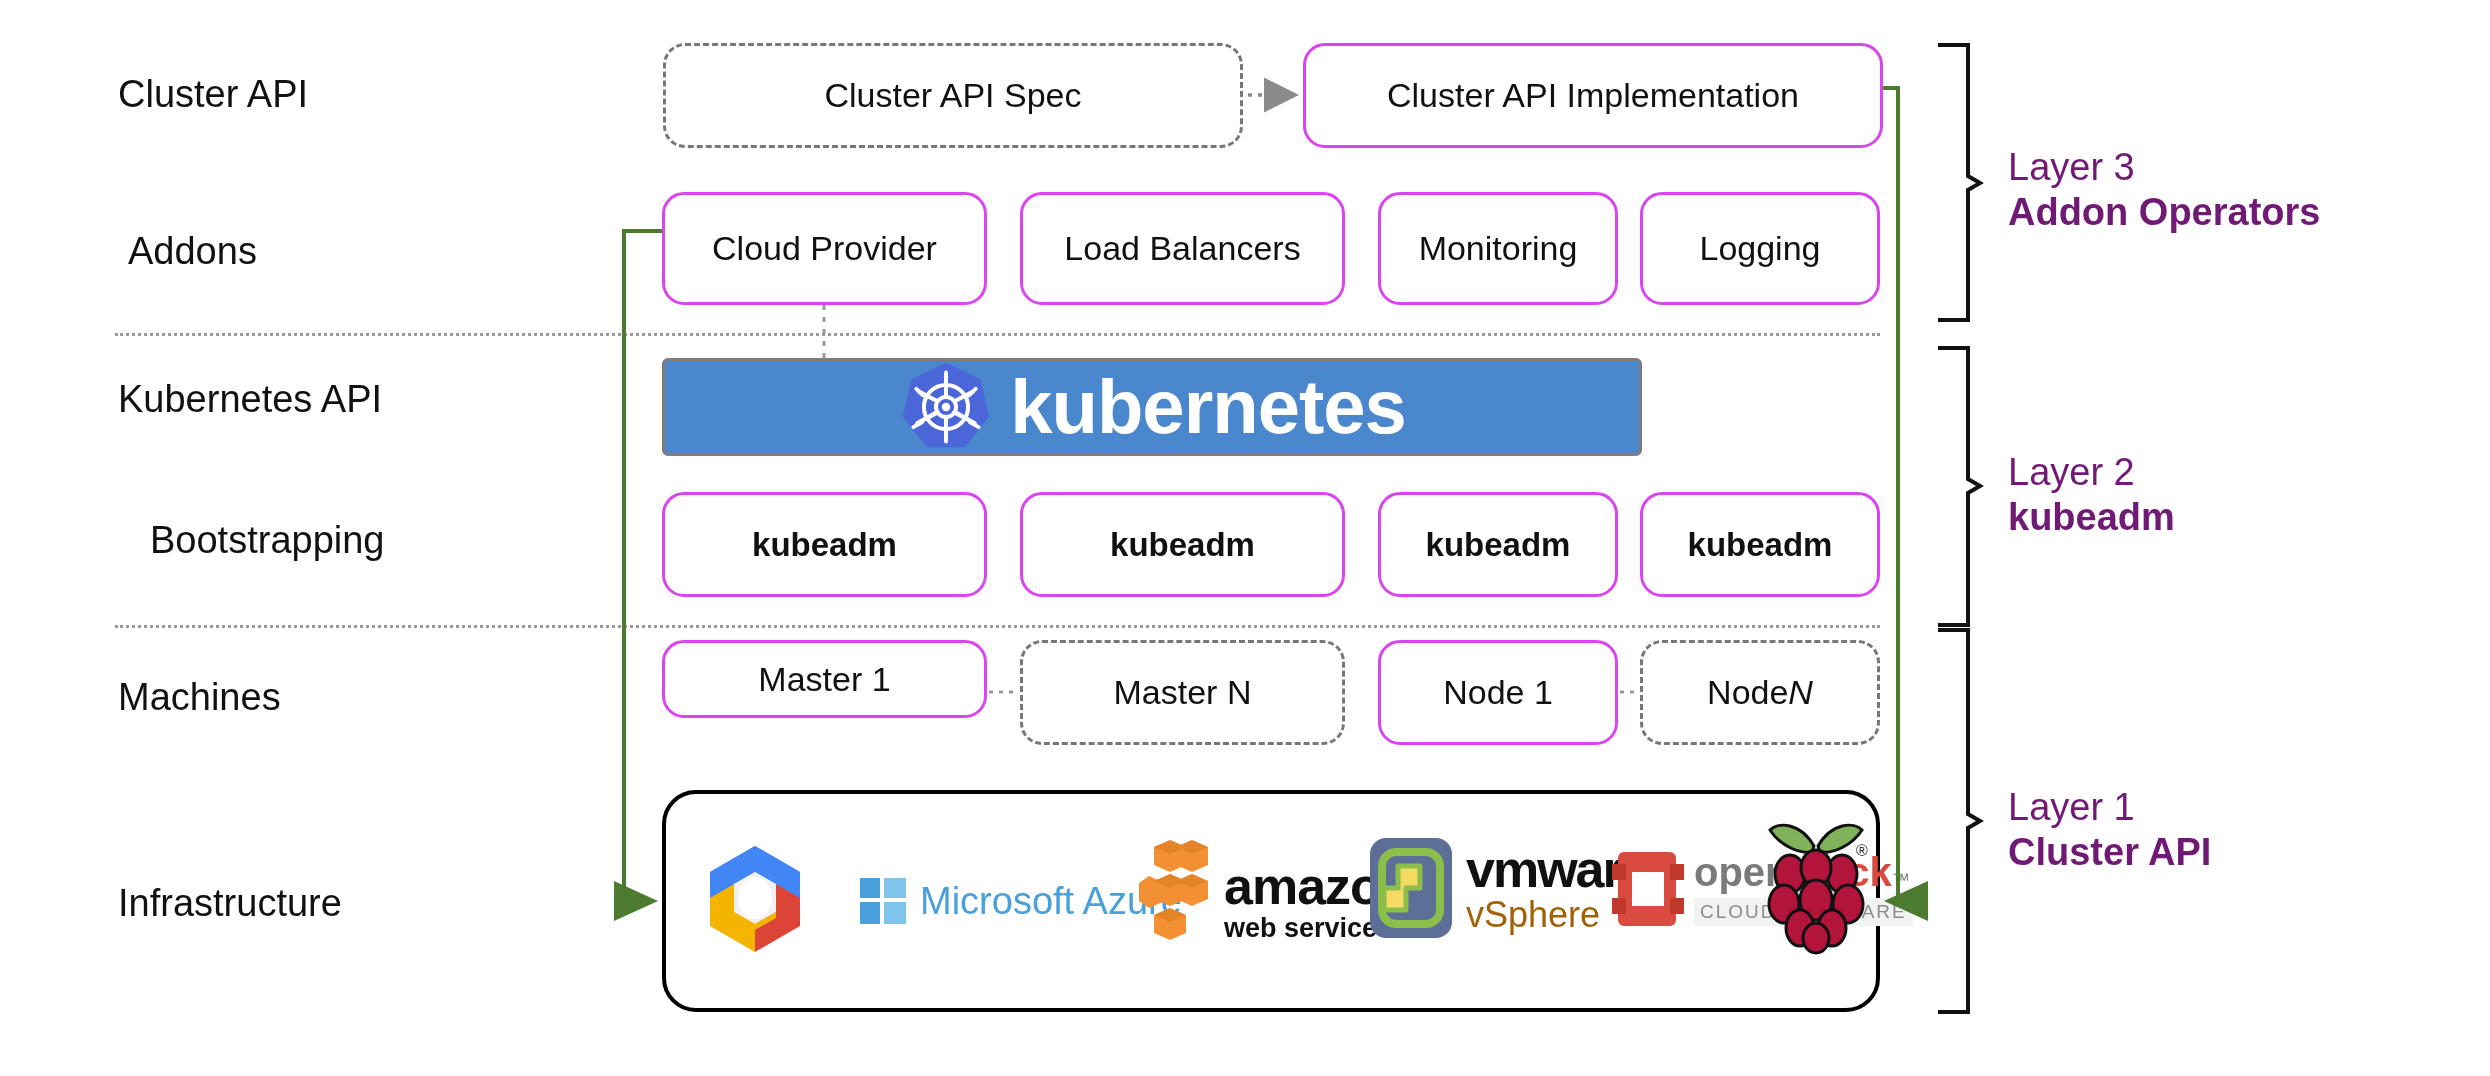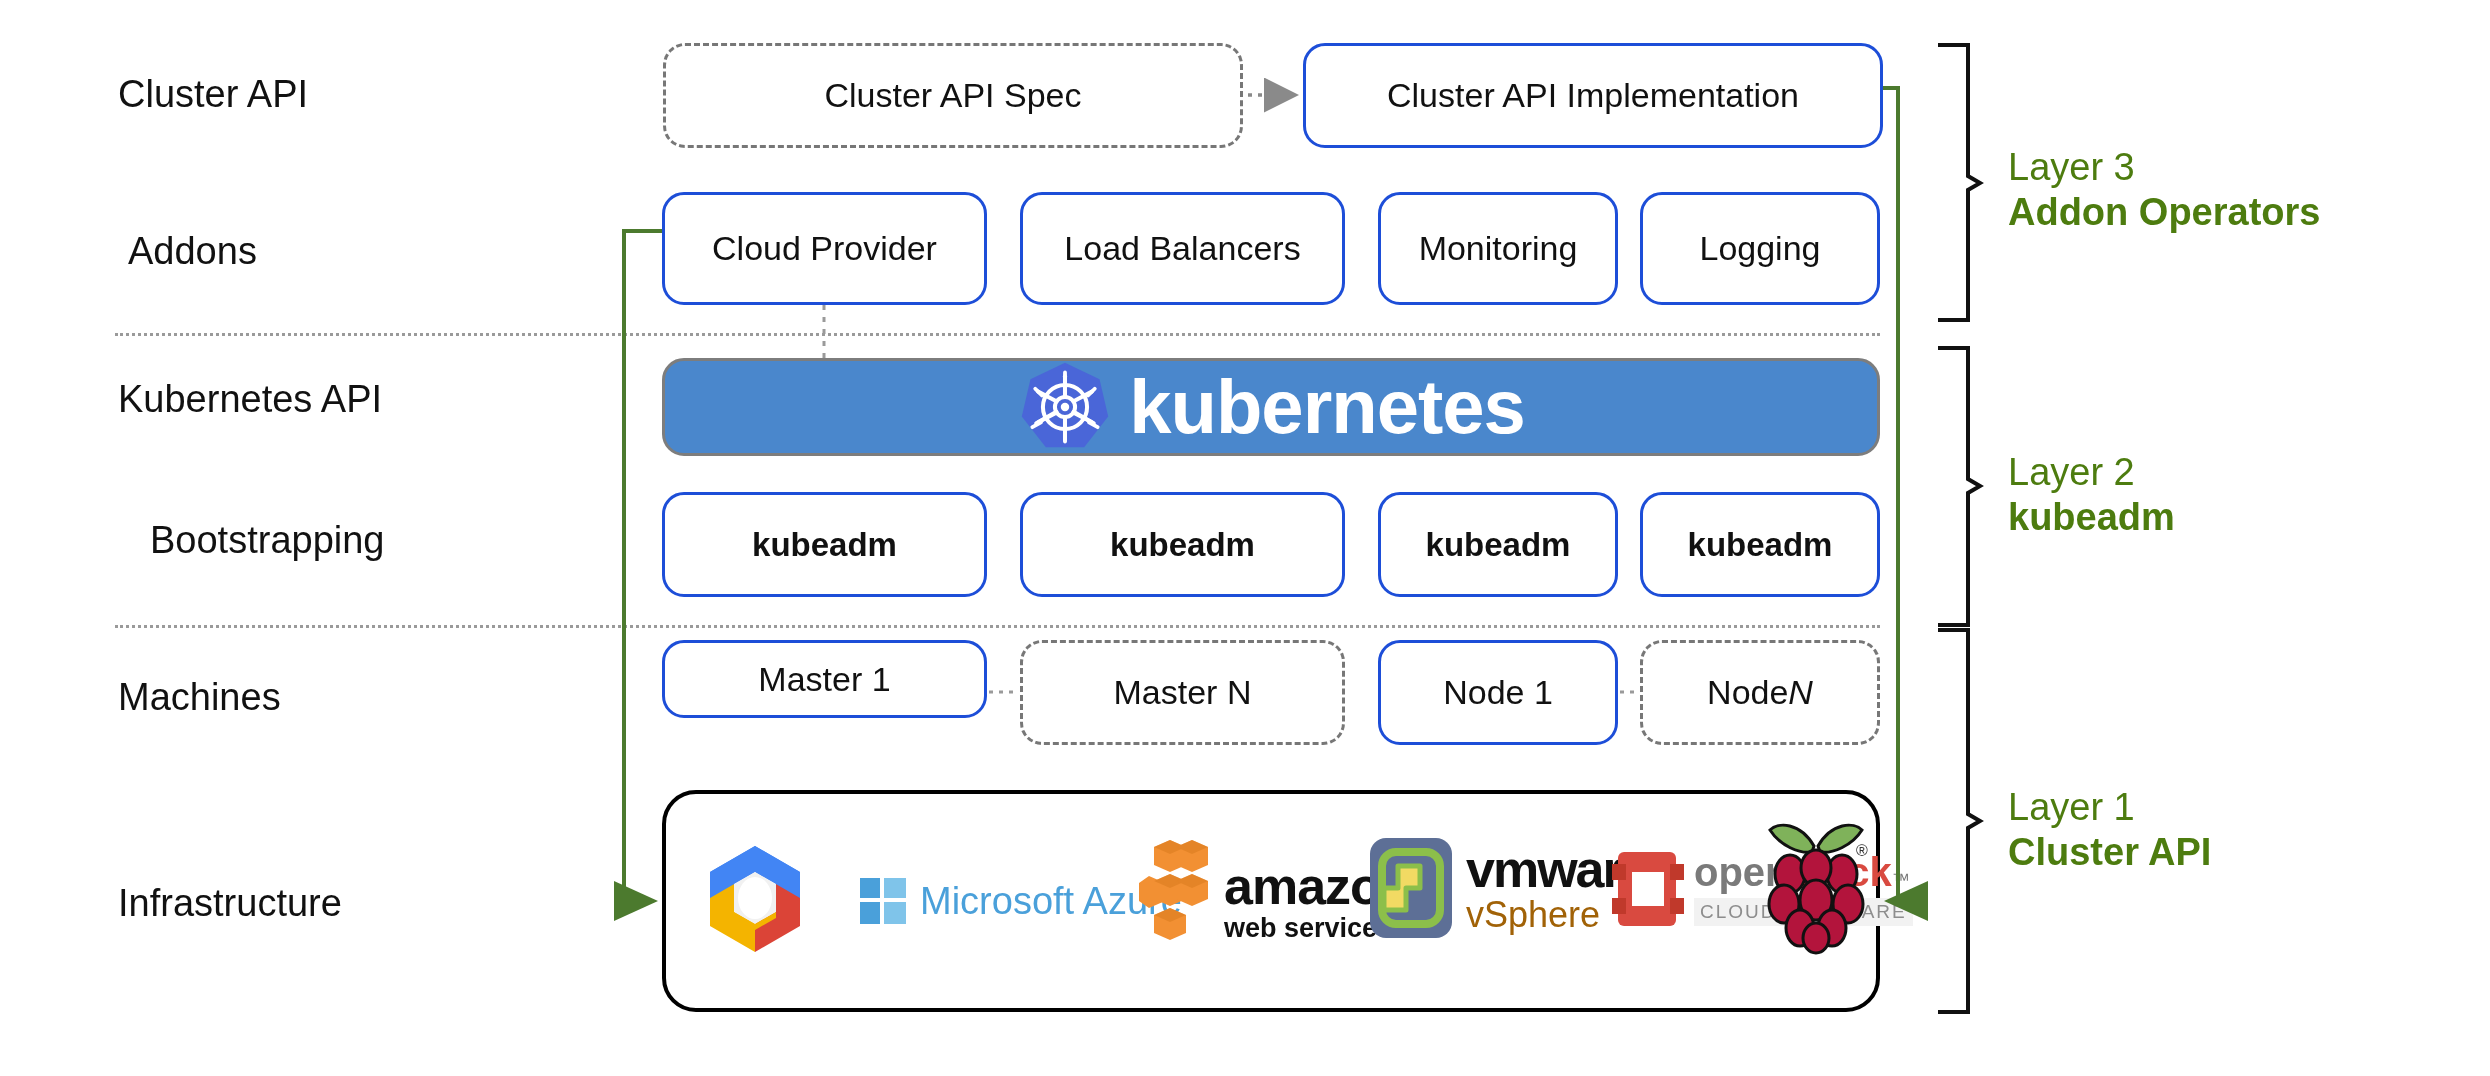--- a/index.html
+++ b/index.html
@@ -4,31 +4,31 @@
 <style>
   html,body{margin:0;padding:0;background:#ffffff;}
   body{width:2490px;height:1076px;position:relative;overflow:hidden;
        font-family:"Liberation Sans","DejaVu Sans",sans-serif;color:#000;}
   #stage{position:absolute;left:0;top:0;width:2490px;height:1076px;}
 
   .row-label{position:absolute;font-size:38px;color:#111;white-space:nowrap;line-height:1;}
 
   .divider{position:absolute;height:0;border-top:3px dotted #9a9a9a;}
 
-  .box{position:absolute;box-sizing:border-box;background:#fff;border:3px solid #1d4ed8;
+  .box{position:absolute;box-sizing:border-box;background:#fff;border:3px solid #d946ef;
        border-radius:22px;display:flex;align-items:center;justify-content:center;
        font-size:34px;color:#111;text-align:center;}
   .box.dashed{border-style:dashed;border-color:#777;border-width:3px;}
   .box.bold{font-weight:bold;font-size:33px;}
   .box.black{border-color:#000;border-width:4px;border-radius:34px;}
 
   .k8sbar{position:absolute;box-sizing:border-box;background:#4a87cc;border:3px solid #7d7d7d;
           border-radius:22px;display:flex;align-items:center;justify-content:center;gap:16px;}
   .k8sword{font-size:76px;font-weight:bold;color:#ffffff;letter-spacing:-1px;line-height:1;}
-  .layer-label{position:absolute;font-size:38px;color:#4d7c0f;line-height:1.18;white-space:nowrap;}
+  .layer-label{position:absolute;font-size:38px;color:#701a75;line-height:1.18;white-space:nowrap;}
   .layer-label b{font-weight:bold;}
 
   .logo{position:absolute;display:flex;align-items:center;}
   .logotext{font-weight:bold;line-height:1;}
   svg{display:block;overflow:visible;}
   .conn{position:absolute;left:0;top:0;width:2490px;height:1076px;pointer-events:none;}
 </style>
 </head>
 <body>
 
@@ -57,21 +57,21 @@
   <div class="box" style="left:1020px;top:192px;width:325px;height:113px;justify-content:center;">
     <span>Load Balancers</span>
   </div>
   <div class="box" style="left:1378px;top:192px;width:240px;height:113px;">
     <span>Monitoring</span>
   </div>
   <div class="box" style="left:1640px;top:192px;width:240px;height:113px;">
     <span>Logging</span>
   </div>
 
-  <div class="k8sbar" style="left:662px;top:358px;width:1218px;height:98px;">
+  <div class="k8sbar" style="left:662px;top:358px;width:980px;height:98px;border-radius:6px;">
     <span>
       <svg width="96" height="96" viewBox="0 0 100 100">
         <polygon points="50,4 86,21 95,60 70,92 30,92 5,60 14,21" fill="#4a66d8"></polygon>
         <g fill="none" stroke="#ffffff" stroke-width="4.2" stroke-linecap="round">
           <circle cx="50" cy="50" r="23"></circle>
           <circle cx="50" cy="50" r="10.5"></circle>
           <line x1="50" y1="18" x2="50" y2="39"></line>
           <line x1="50" y1="61" x2="50" y2="84"></line>
           <line x1="22" y1="34" x2="41" y2="44"></line>
           <line x1="59" y1="56" x2="80" y2="67"></line>

